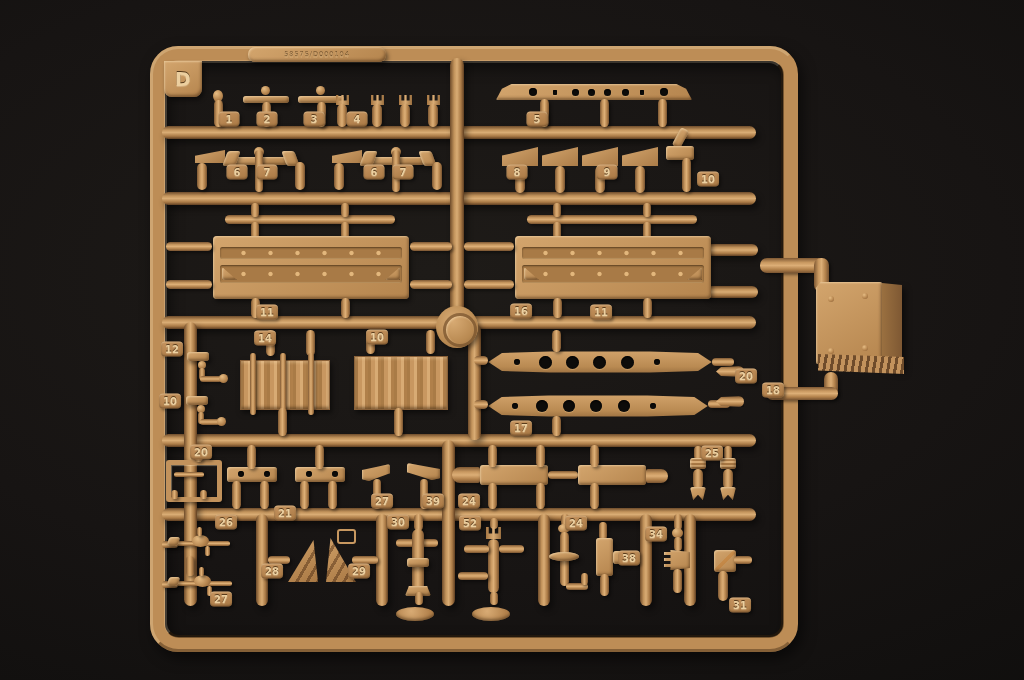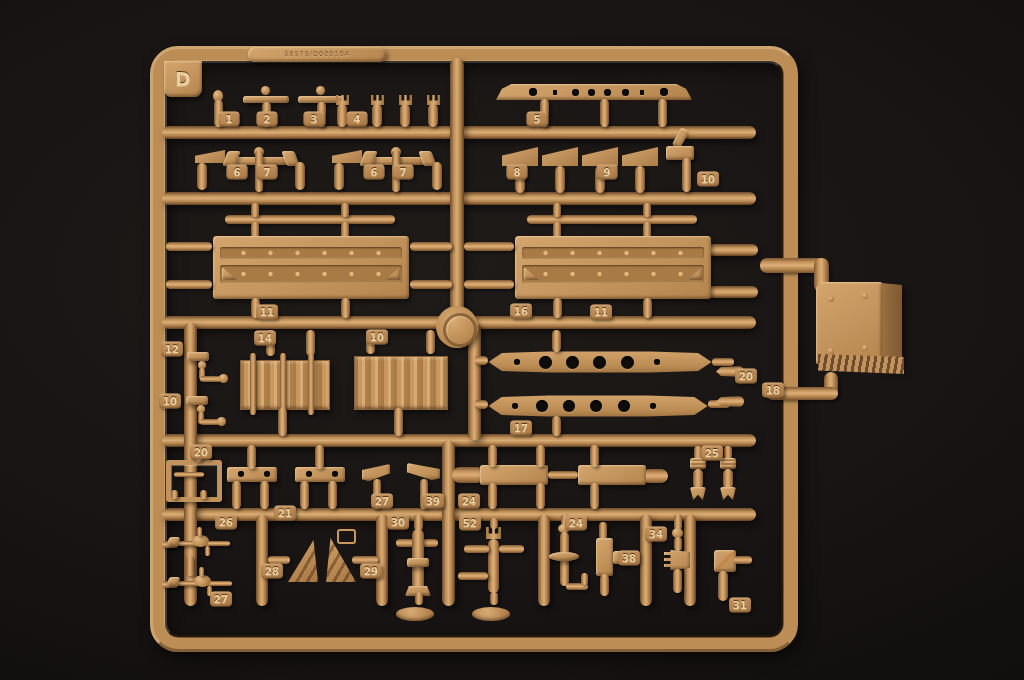--- a/index.html
+++ b/index.html
@@ -377,17 +377,17 @@
       <div class="tab" style="left: 382px; top: 501px;">27</div>
       <div class="tab" style="left: 433px; top: 501px;">39</div>
       <div class="tab" style="left: 469px; top: 501px;">24</div>
       <div class="tab" style="left: 226px; top: 522px;">26</div>
       <div class="tab" style="left: 398px; top: 522px;">30</div>
       <div class="tab" style="left: 470px; top: 523px;">52</div>
       <div class="tab" style="left: 576px; top: 523px;">24</div>
       <div class="tab" style="left: 656px; top: 534px;">34</div>
       <div class="tab" style="left: 629px; top: 558px;">38</div>
       <div class="tab" style="left: 272px; top: 571px;">28</div>
-      <div class="tab" style="left: 371px; top: 571px;">29</div>
+      <div class="tab" style="left: 359px; top: 571px;">29</div>
       <div class="tab" style="left: 221px; top: 599px;">27</div>
       <div class="tab" style="left: 740px; top: 605px;">31</div>
     </div>
 </div>
 
 </body></html>

